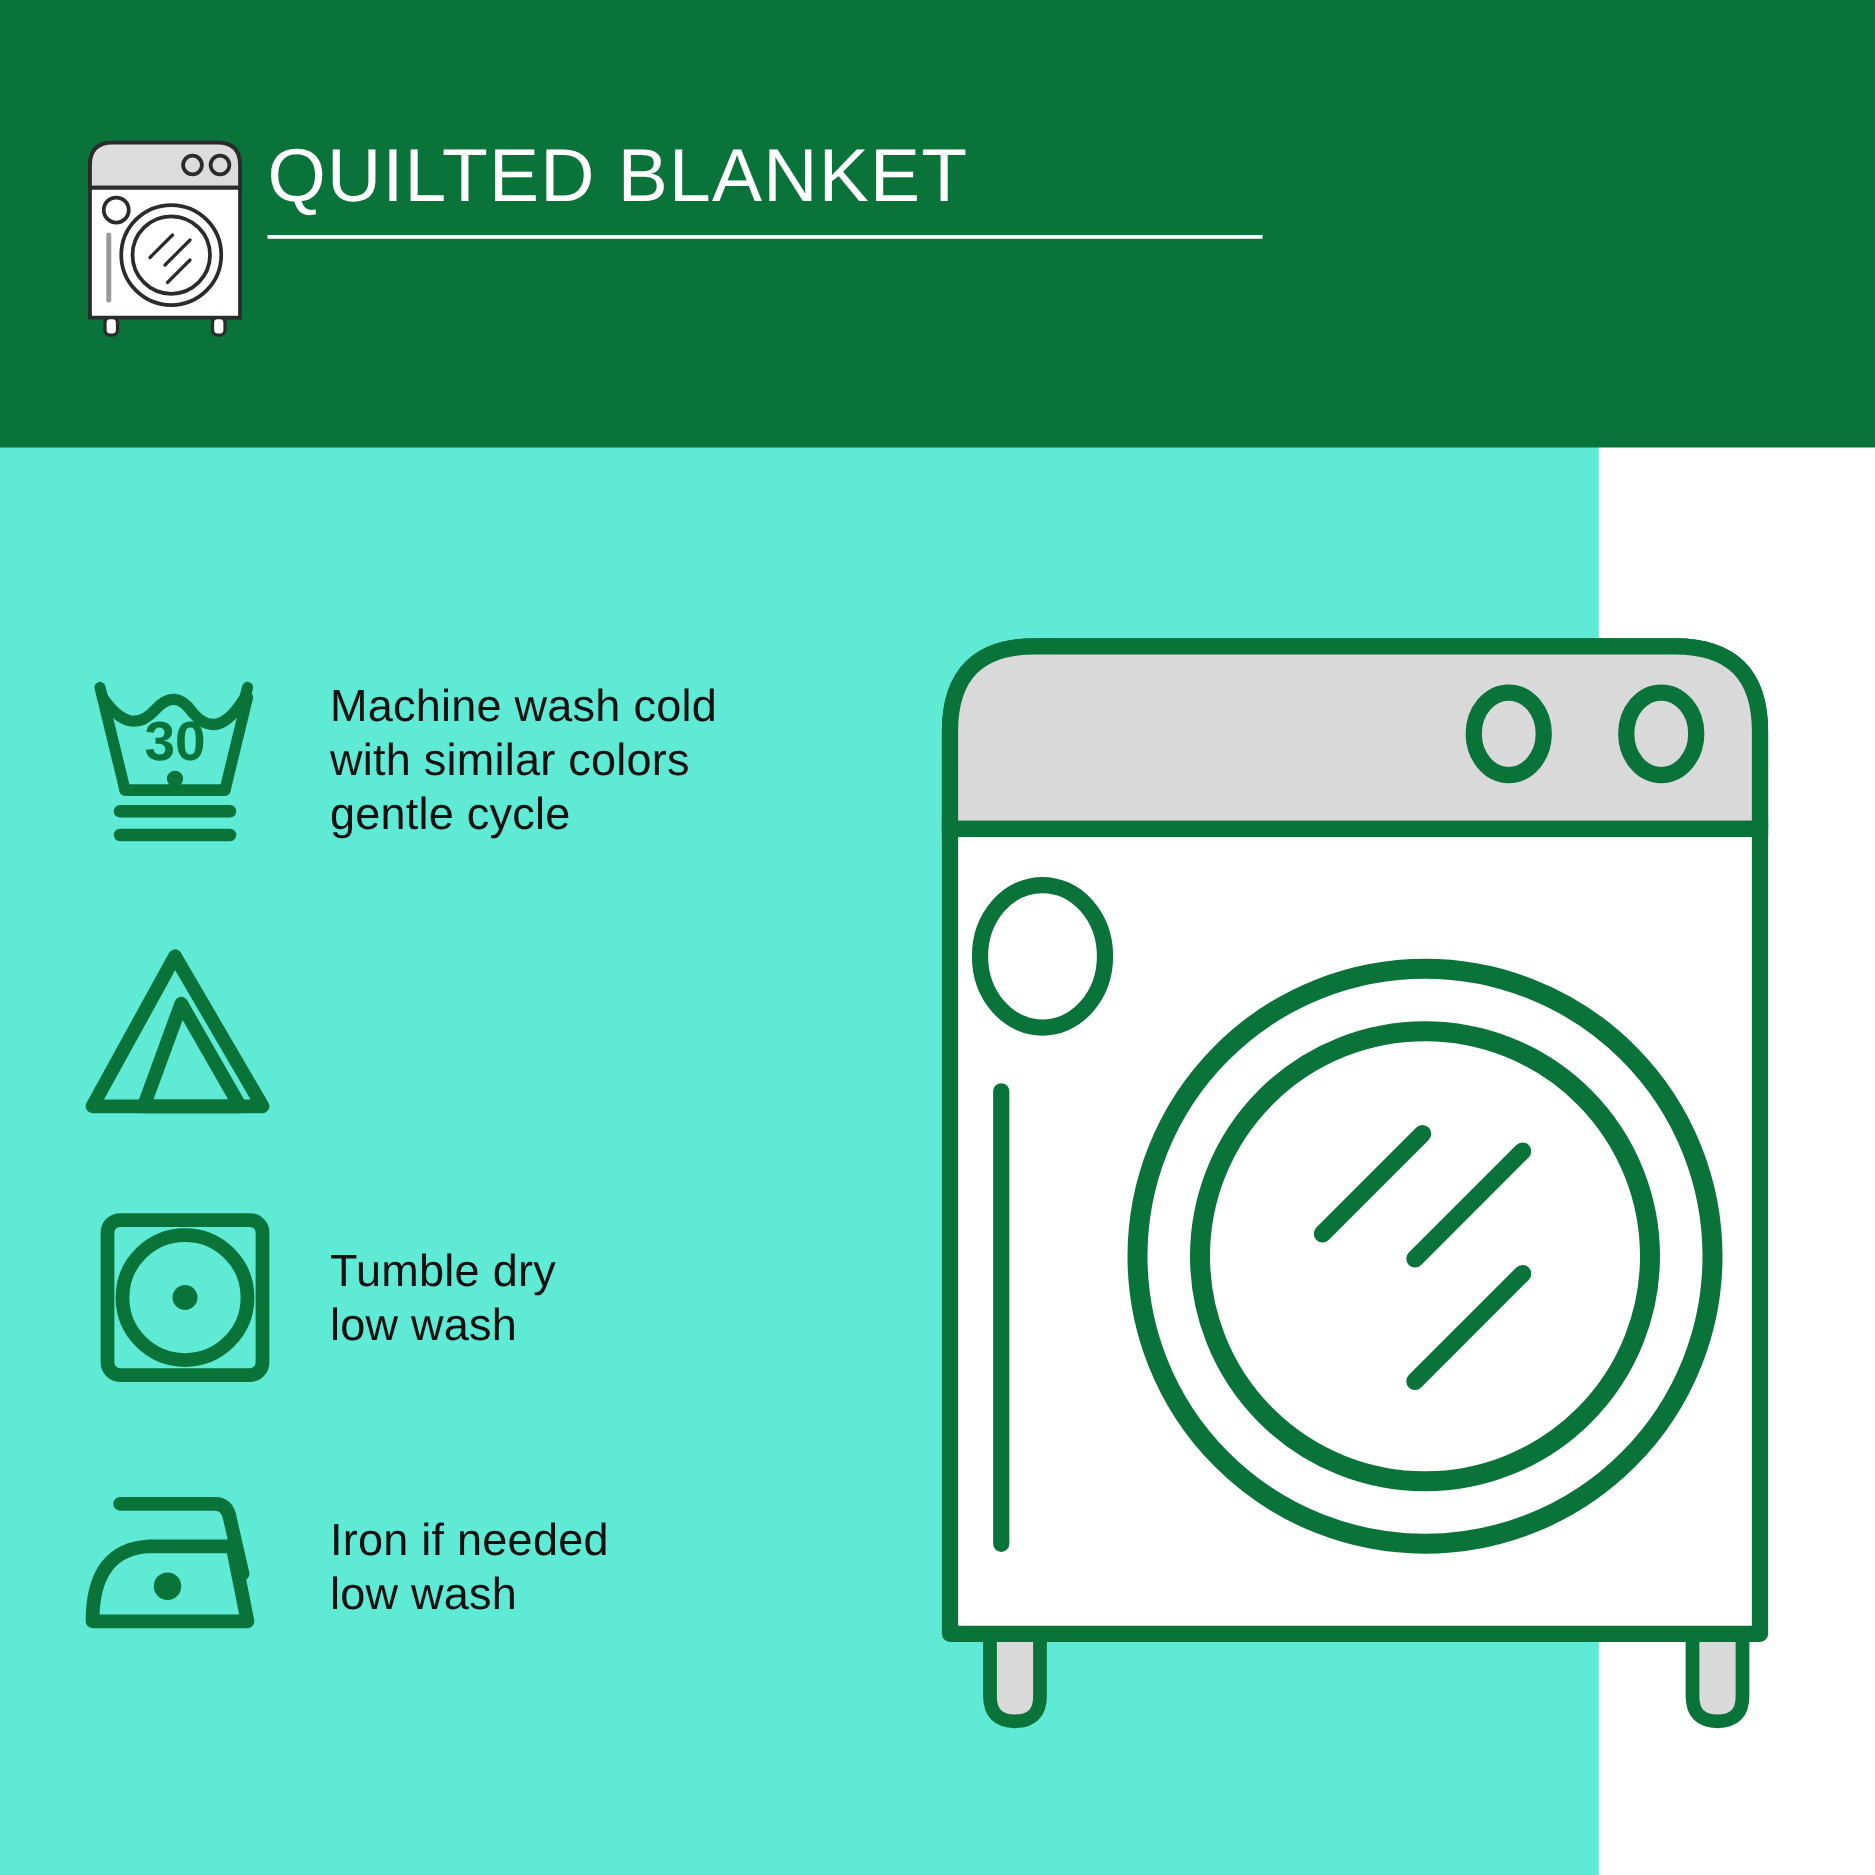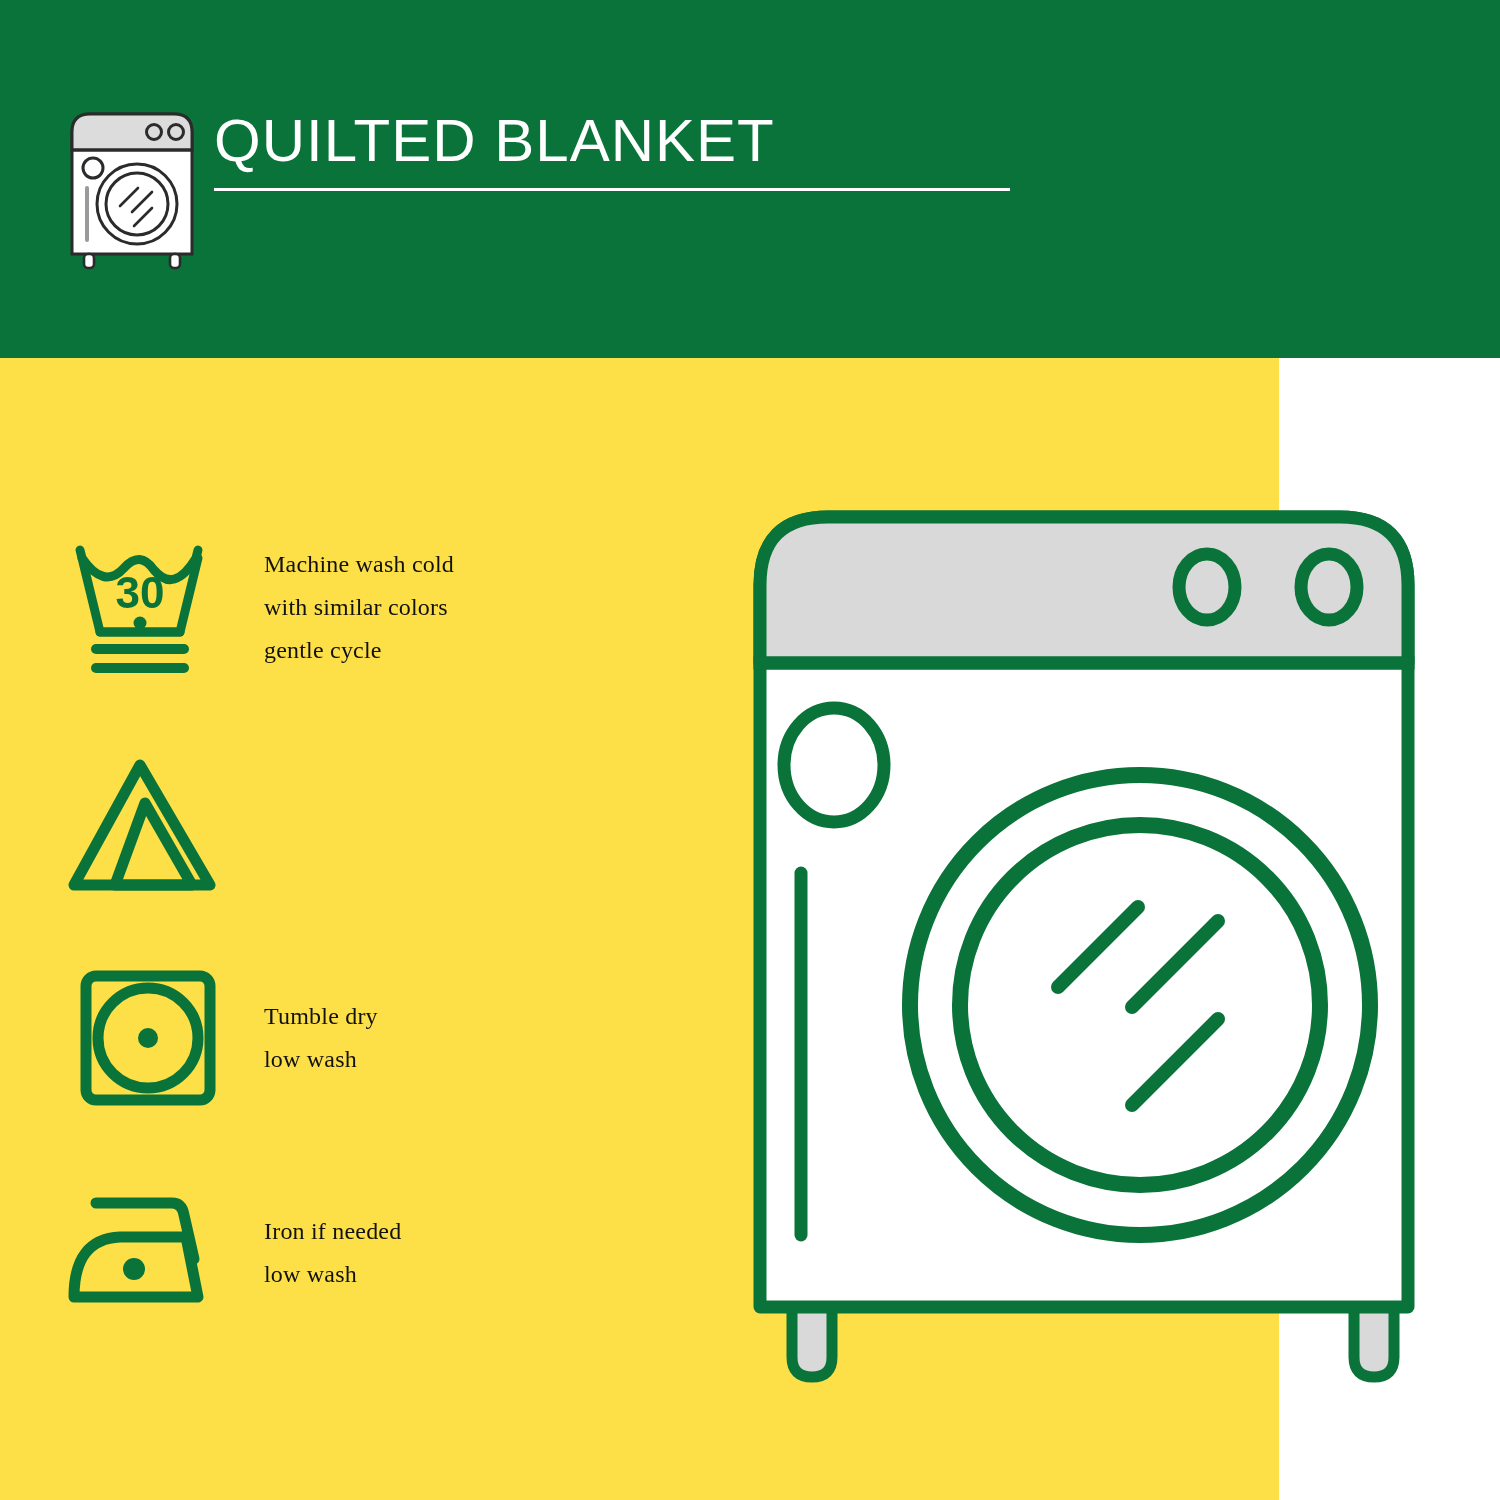--- a/index.html
+++ b/index.html
@@ -9,21 +9,21 @@
     height: 1500px;
     background: #ffffff;
     font-family: "Liberation Sans", sans-serif;
     overflow: hidden;
   }
 
   #page {
     position: relative;
     width: 1279px;
     height: 1500px;
-    background: #fde047;
+    background: #5eead4;
   }
 
   
   #header-band {
     position: absolute;
     left: 0;
     top: 0;
     width: 1500px;
     height: 358px;
     background: #0a7339;
@@ -96,26 +96,26 @@
     display: flex;
     align-items: center;
     justify-content: flex-start;
   }
 
   .care-symbol svg { display: block; }
 
   .care-text {
     margin-left: 22px;
     color: #111111;
-    font-size: 24px;
+    font-size: 36px;
     line-height: 43px;
     font-weight: 400;
     letter-spacing: 0.2px;
     white-space: pre-line;
-    font-family: Liberation Serif, serif;
+    font-family: Liberation Sans, sans-serif;
   }
 
   
   #machine-illustration {
     position: absolute;
     left: 740px;
     top: 495px;
     width: 710px;
     height: 930px;
   }

